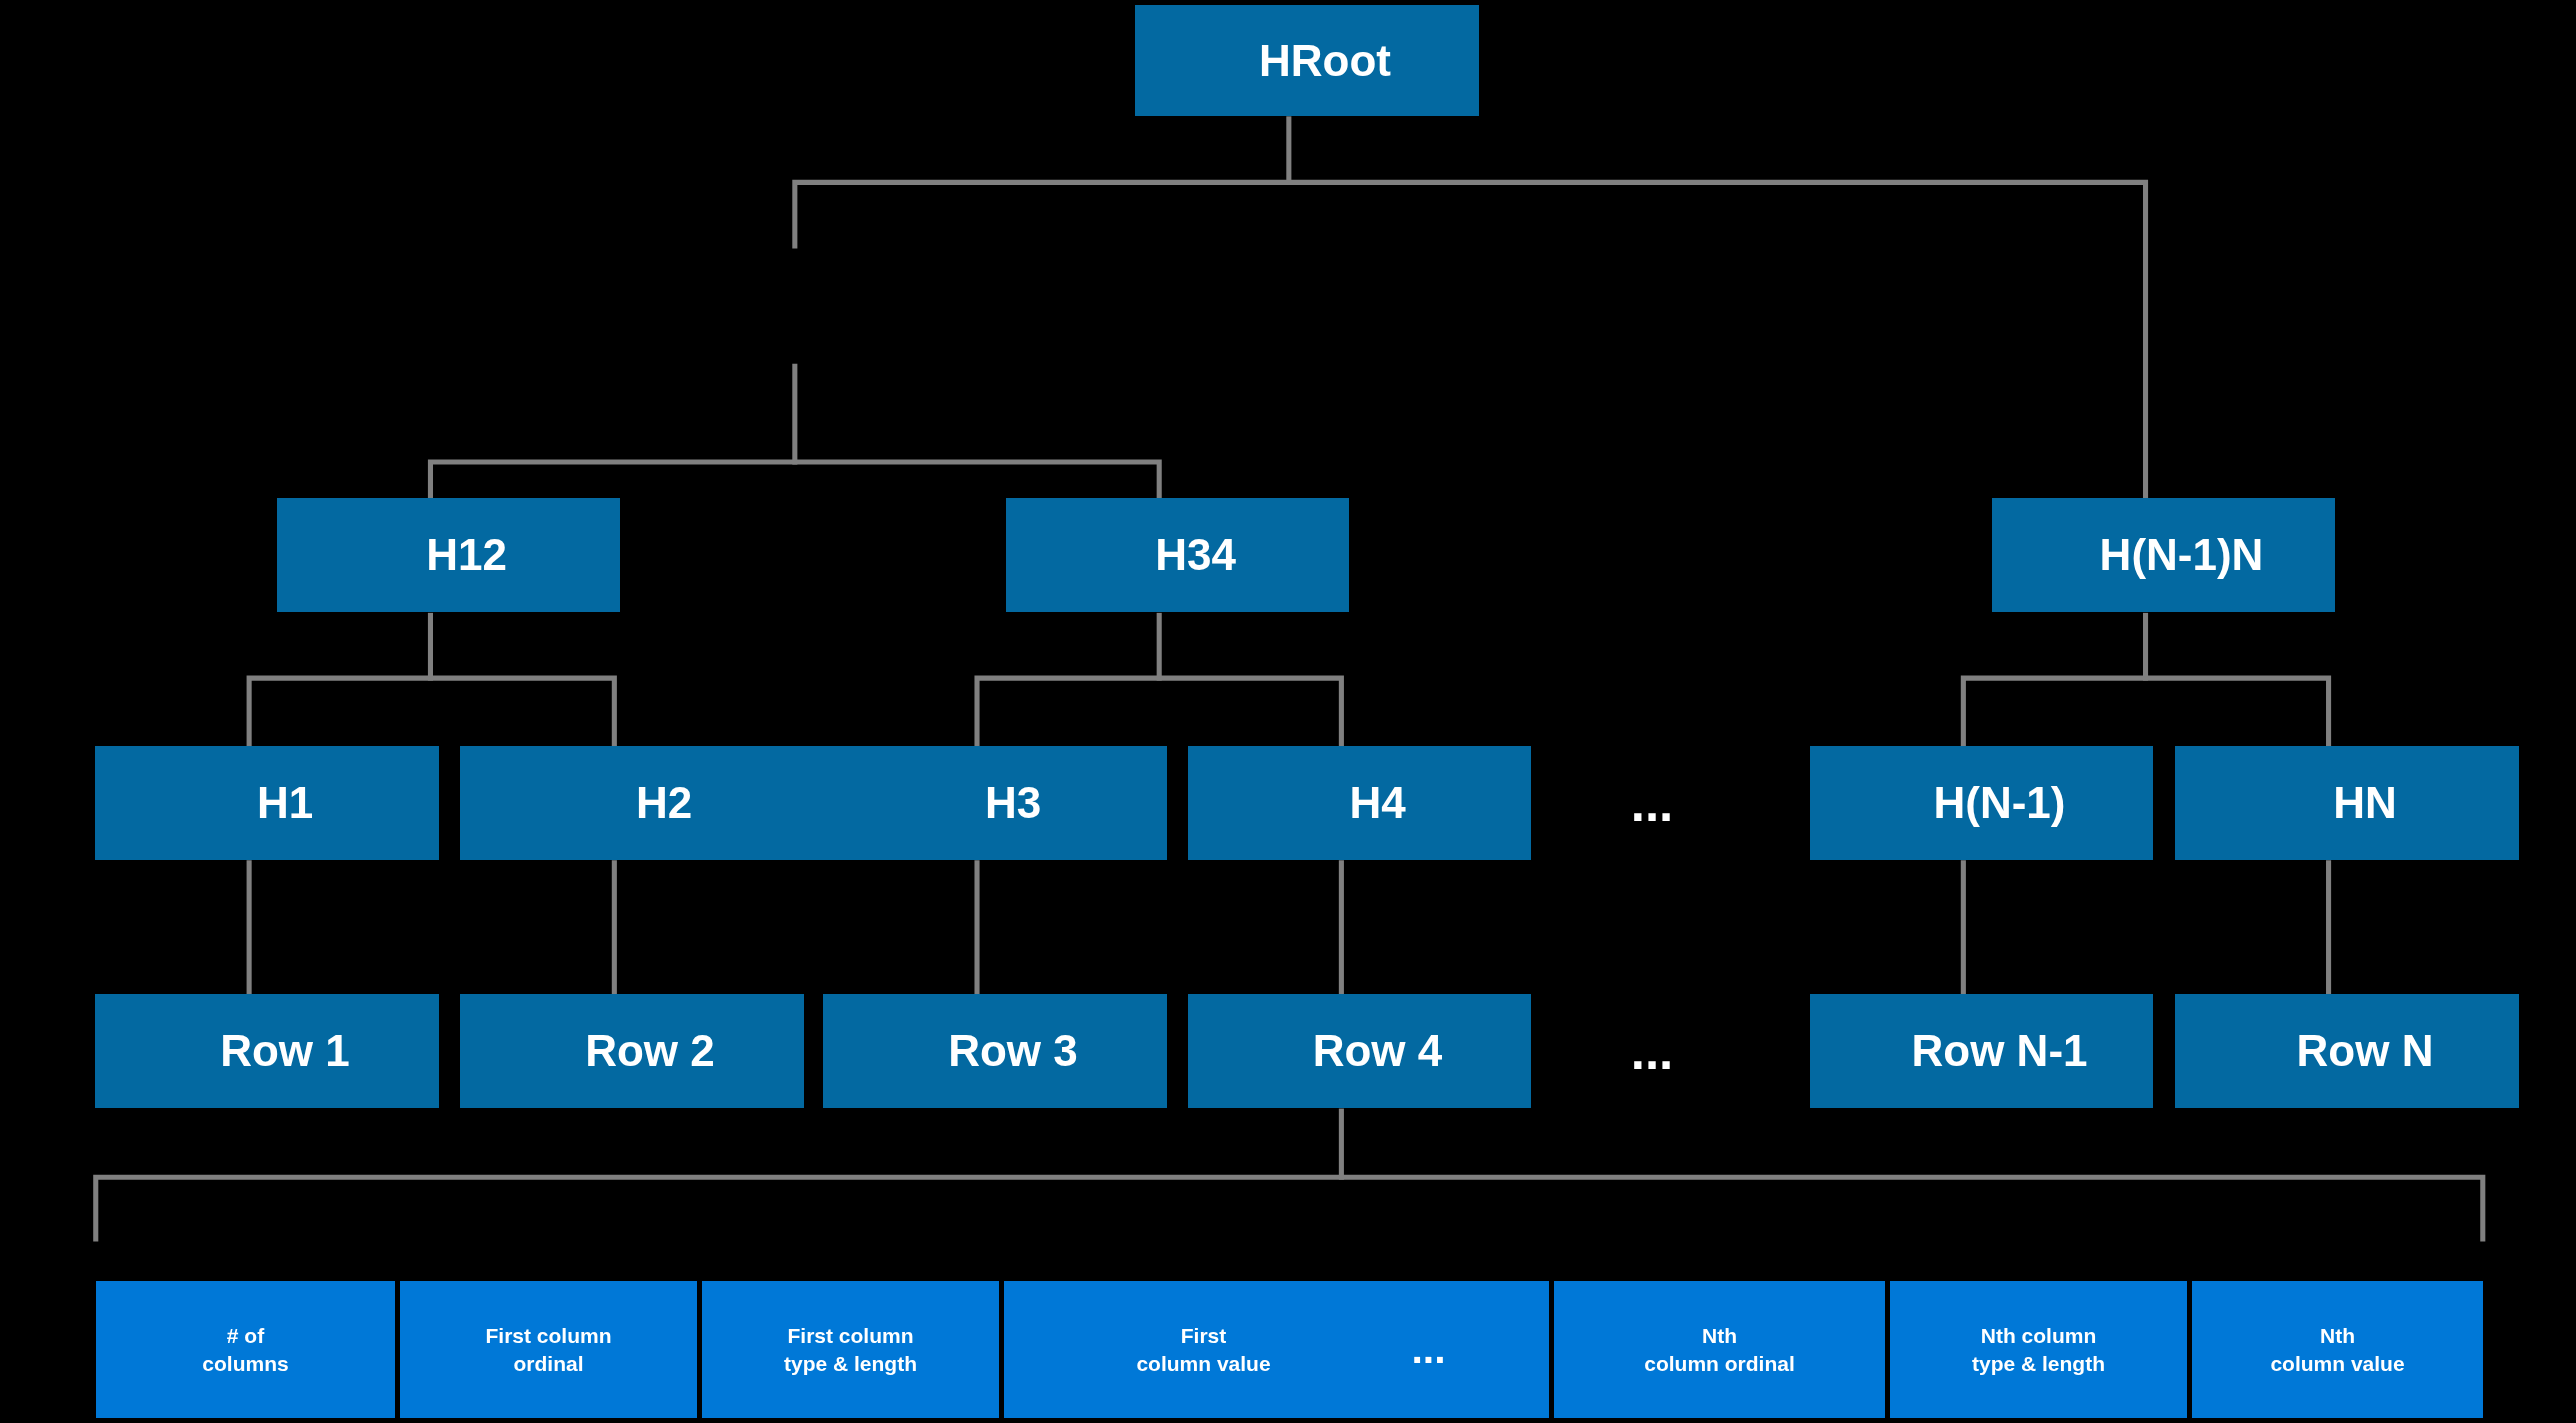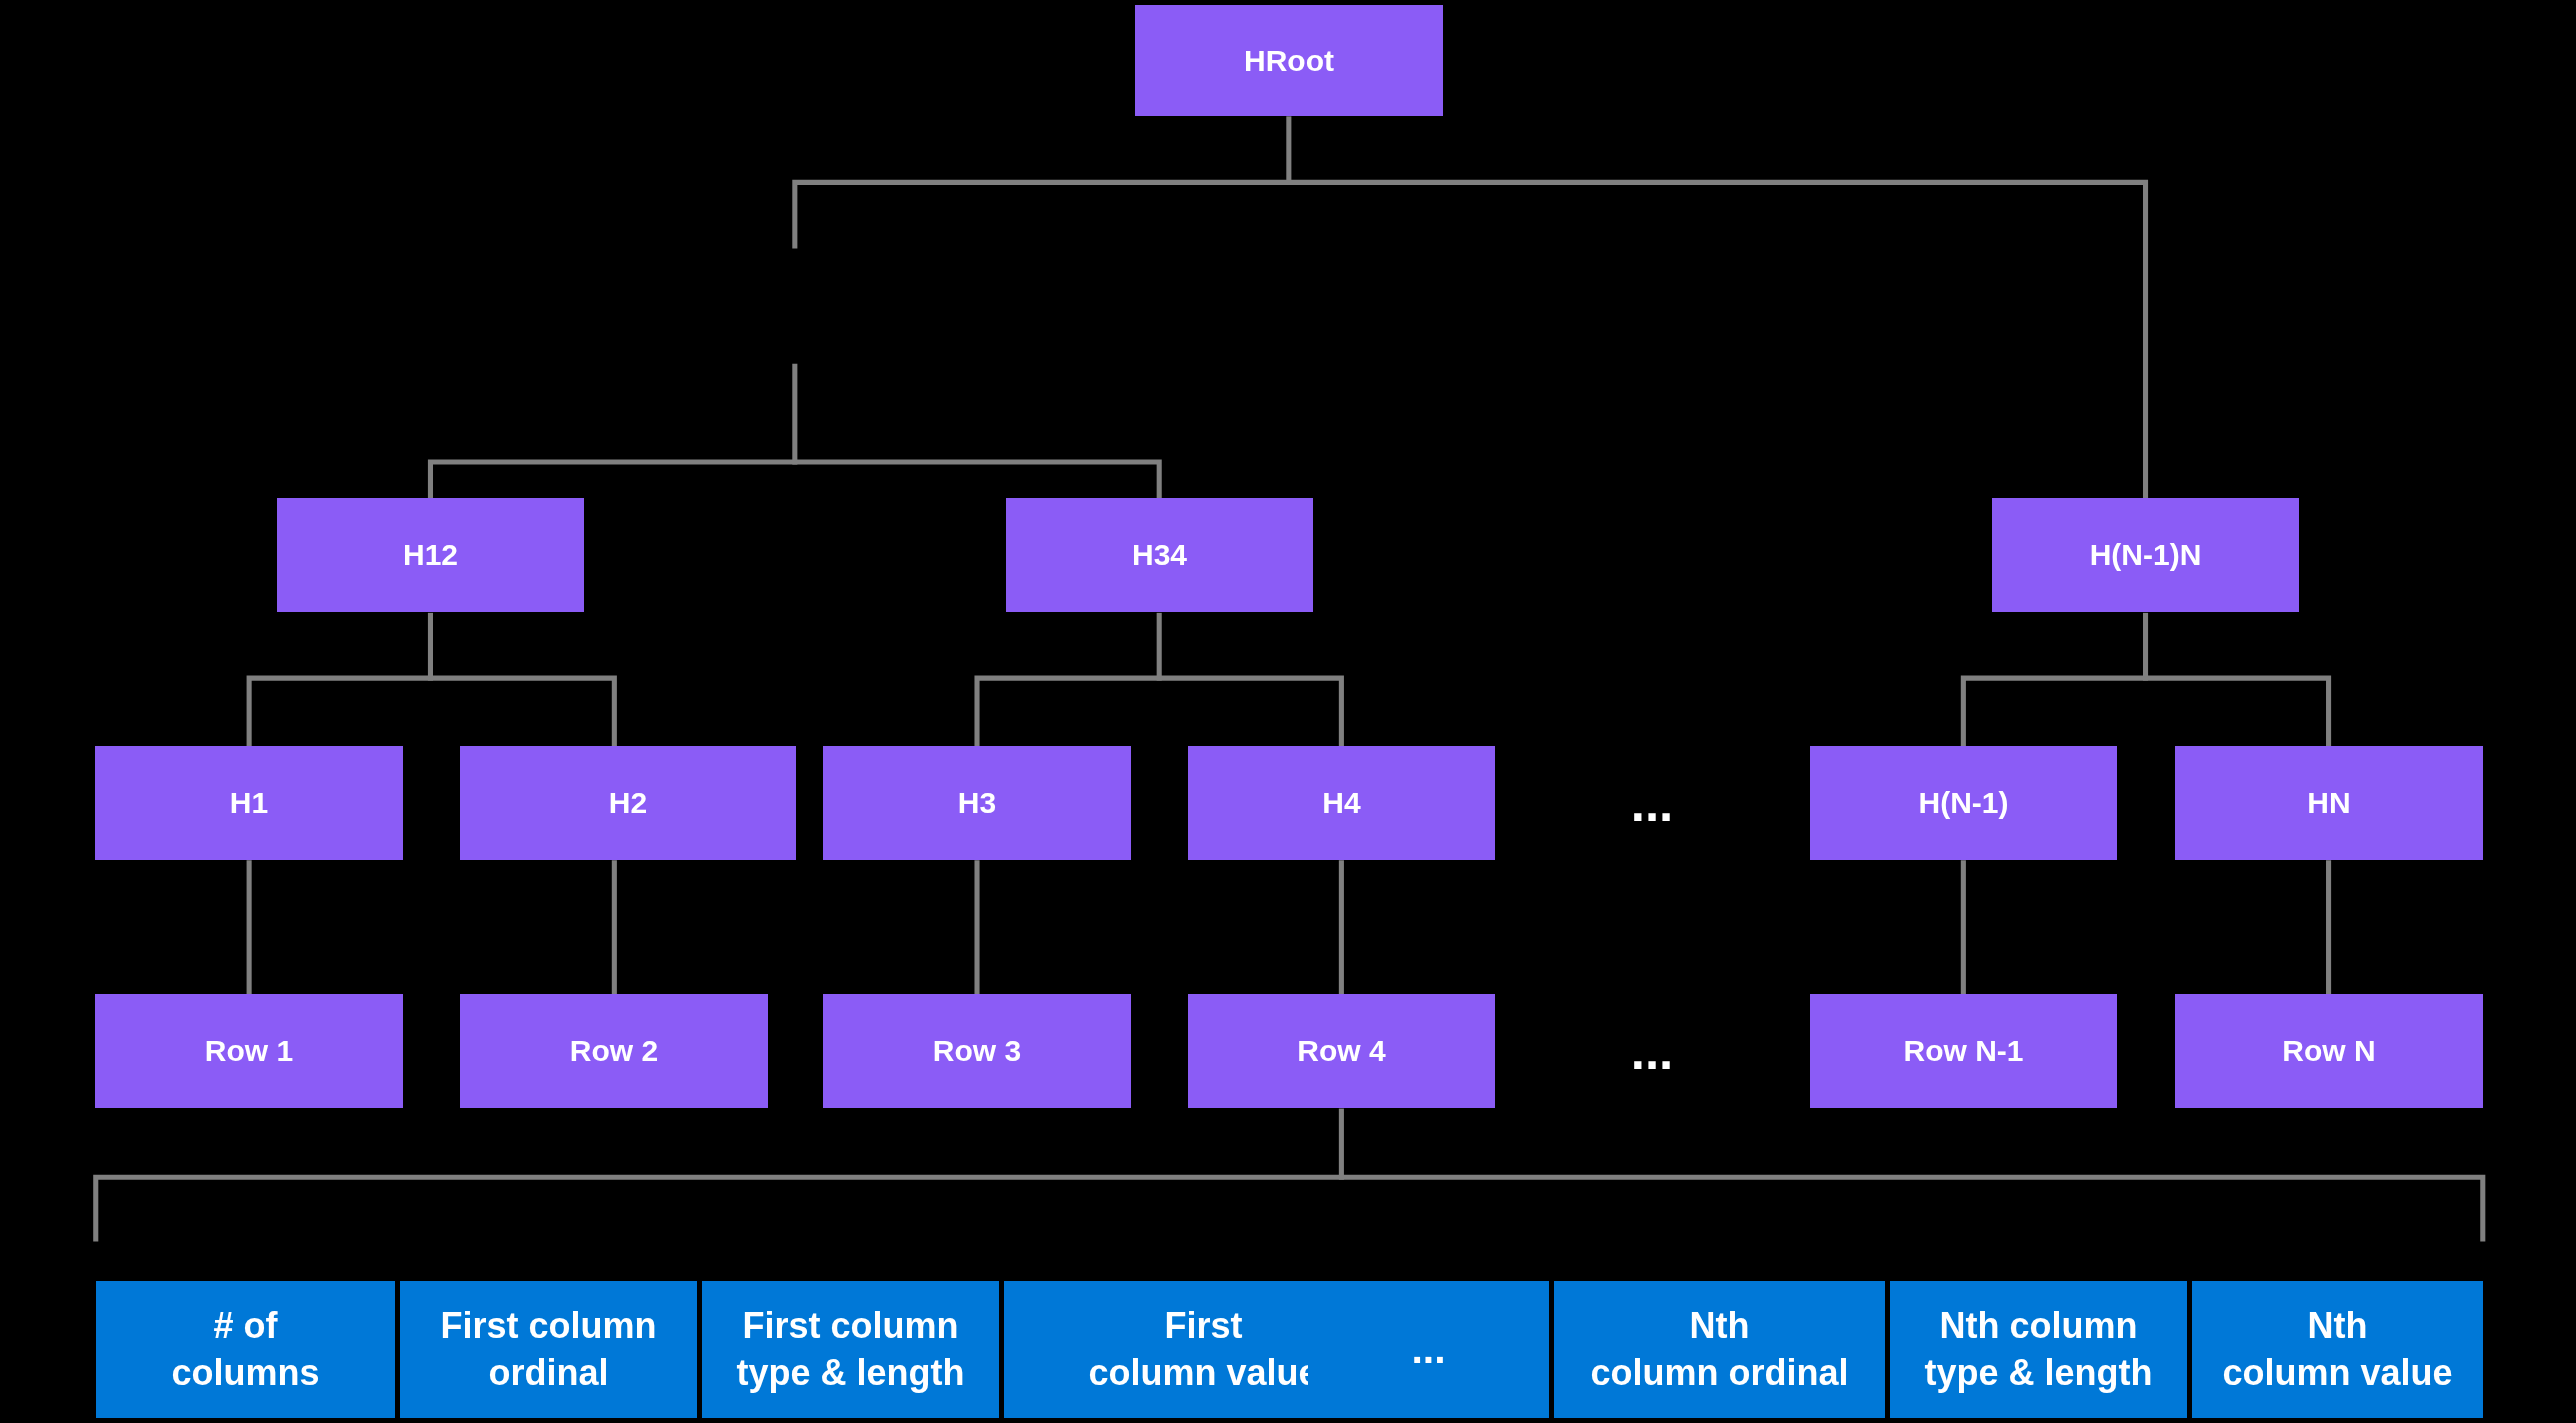--- a/index.html
+++ b/index.html
@@ -18,28 +18,29 @@
     position: absolute; left: 0; top: 0;
     width: 2576px; height: 1424px;
   }
   .connectors path {
     stroke: #808080;
     stroke-width: 6;
     fill: none;
   }
   .node {
     position: absolute;
-    background: #8b5cf6;
+    background: #0369a1;
     color: #FFFFFF;
     display: flex;
     align-items: center;
     justify-content: center;
-    font-size: 30px;
+    font-size: 44px;
     font-weight: bold;
     letter-spacing: 0px;
+    padding-left: 36px;
   }
   
   #node-hroot  { left:1135px; top:5.1px;    width:308px; height:111px; }
   #node-h1234  { left:641px;  top:248px;  width:307px; height:115px; }
   #node-h12    { left:277px;  top:498px;  width:307px; height:114px; }
   #node-h34    { left:1006px; top:498px;  width:307px; height:114px; }
   #node-hn1n   { left:1992px; top:498px;  width:307px; height:114px; }
   #node-h1     { left:95px;  top:746px;  width:308px; height:114px; }
   #node-h2     { left:460px;  top:746px;  width:336px; height:114px; }
   #node-h3     { left:823px;  top:746px;  width:308px; height:114px; }
@@ -68,21 +69,21 @@
   .bar-cell {
     position: absolute;
     top: 1281px; height: 137px;
     background: #0078D7;
     color: #FFFFFF;
     display: flex;
     align-items: center;
     justify-content: center;
     text-align: center;
     white-space: pre-line;
-    font-size: 36px;
+    font-size: 21px;
     font-weight: bold;
     line-height: 1.3;
   }
   #field-num-columns             { left:96px;  width:299px; }
   #field-first-column-ordinal    { left:400px;  width:297px; }
   #field-first-column-type-length{ left:702px;  width:297px; }
   #field-first-column-value      { left:1004px; width:351px;padding-left:24px; }
   #field-fields-ellipsis         { left:1308px; width:241px; font-size:41px; }
   #field-nth-column-ordinal      { left:1554px; width:331px; }
   #field-nth-column-type-length  { left:1890px; width:297px; }

